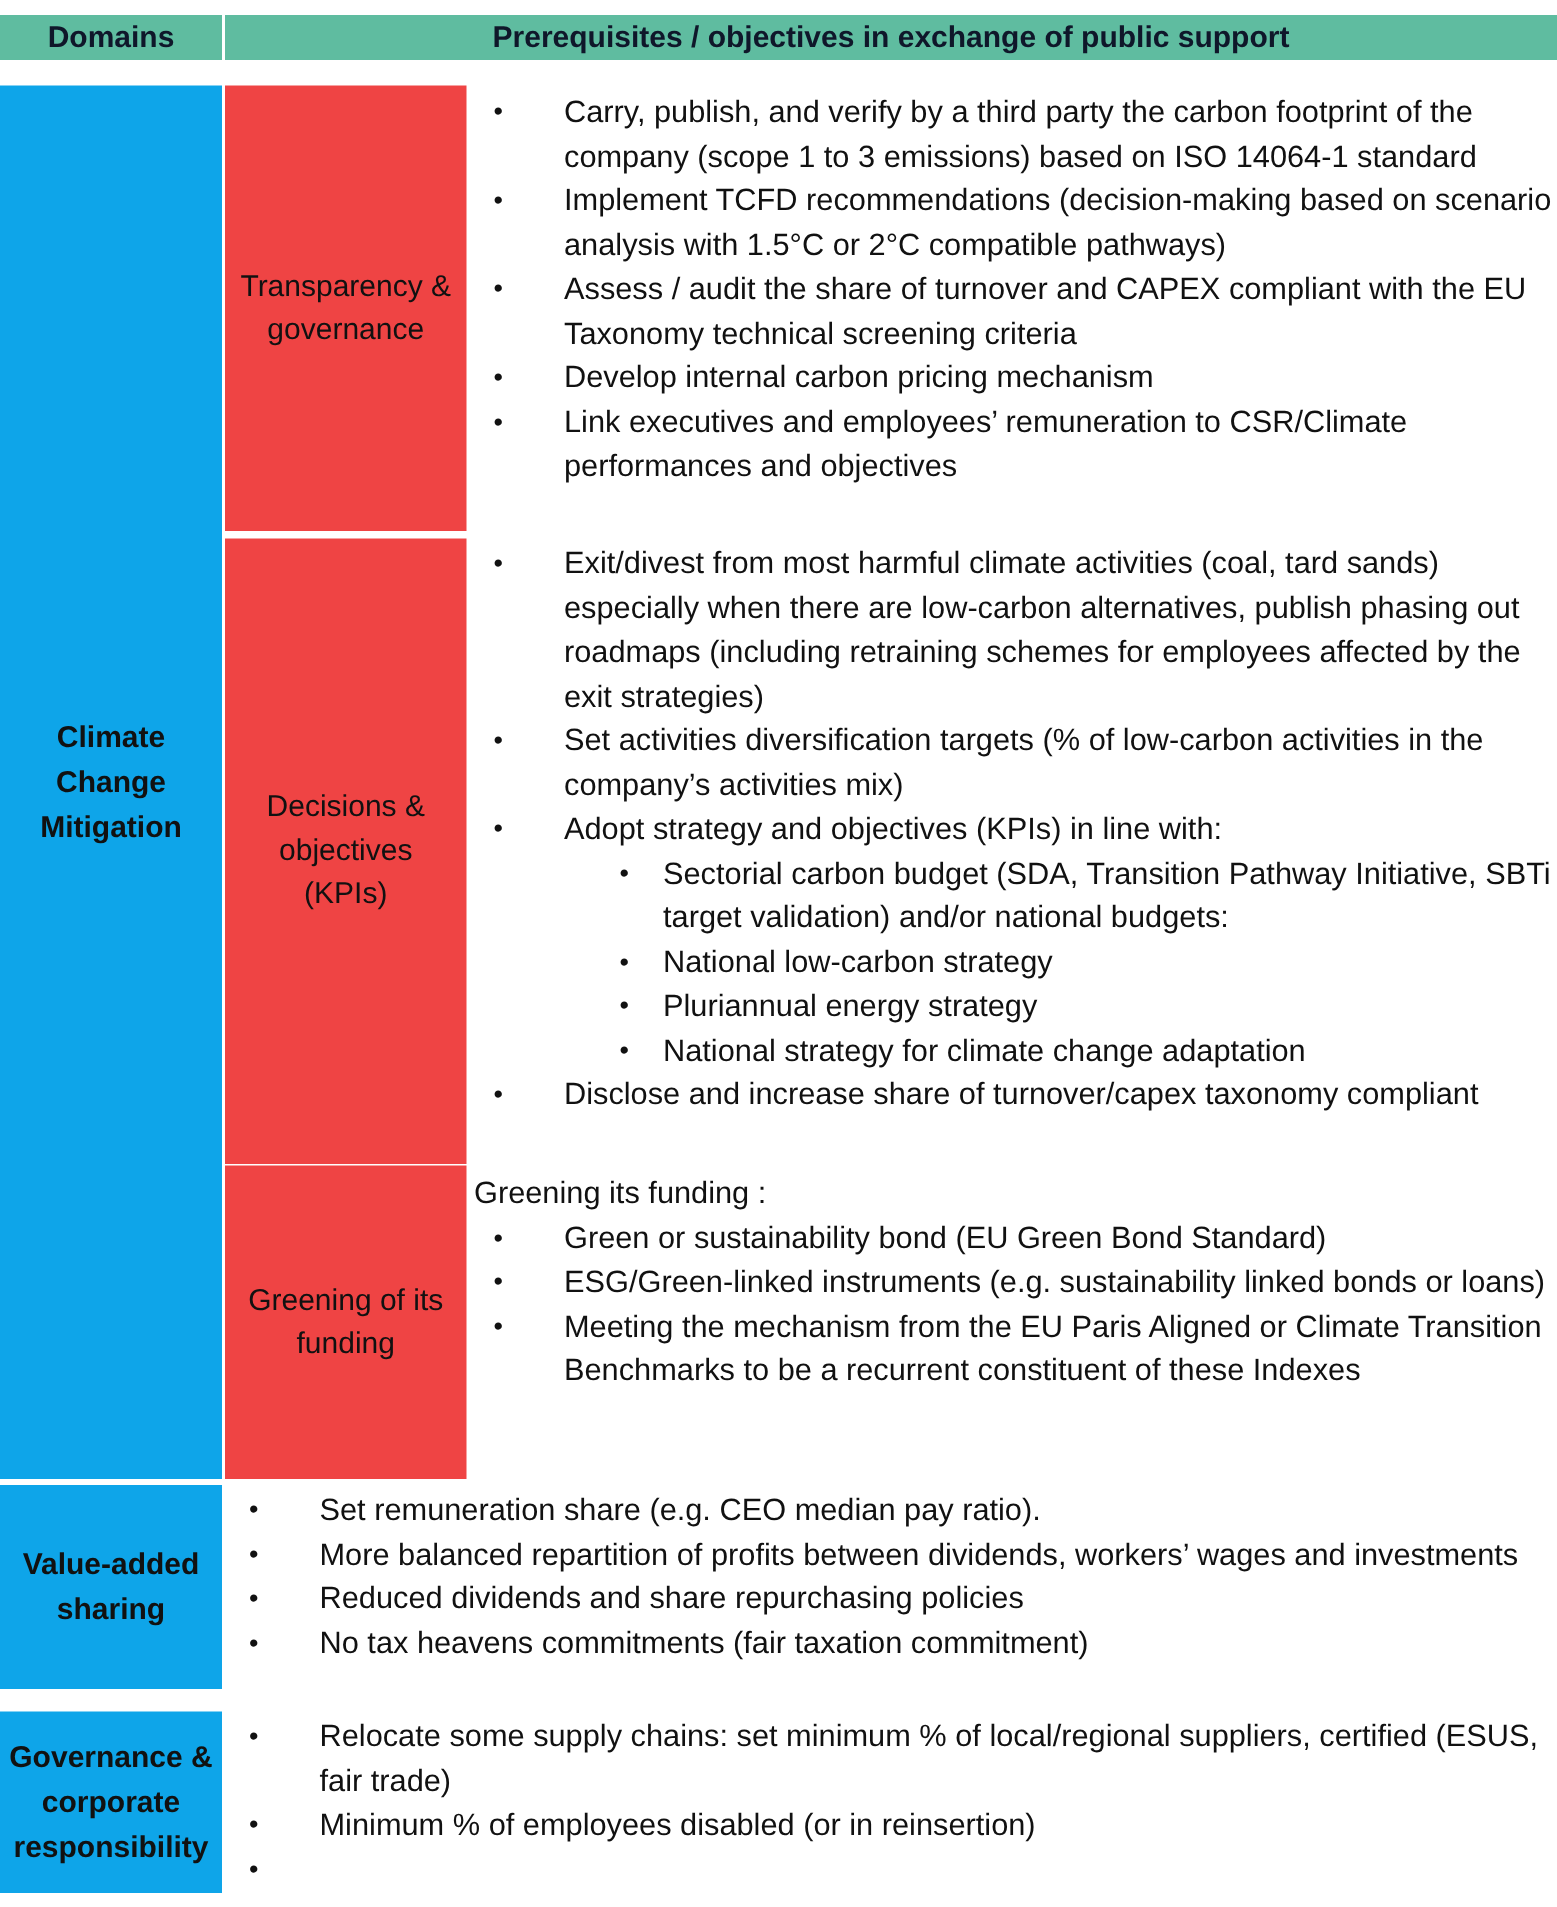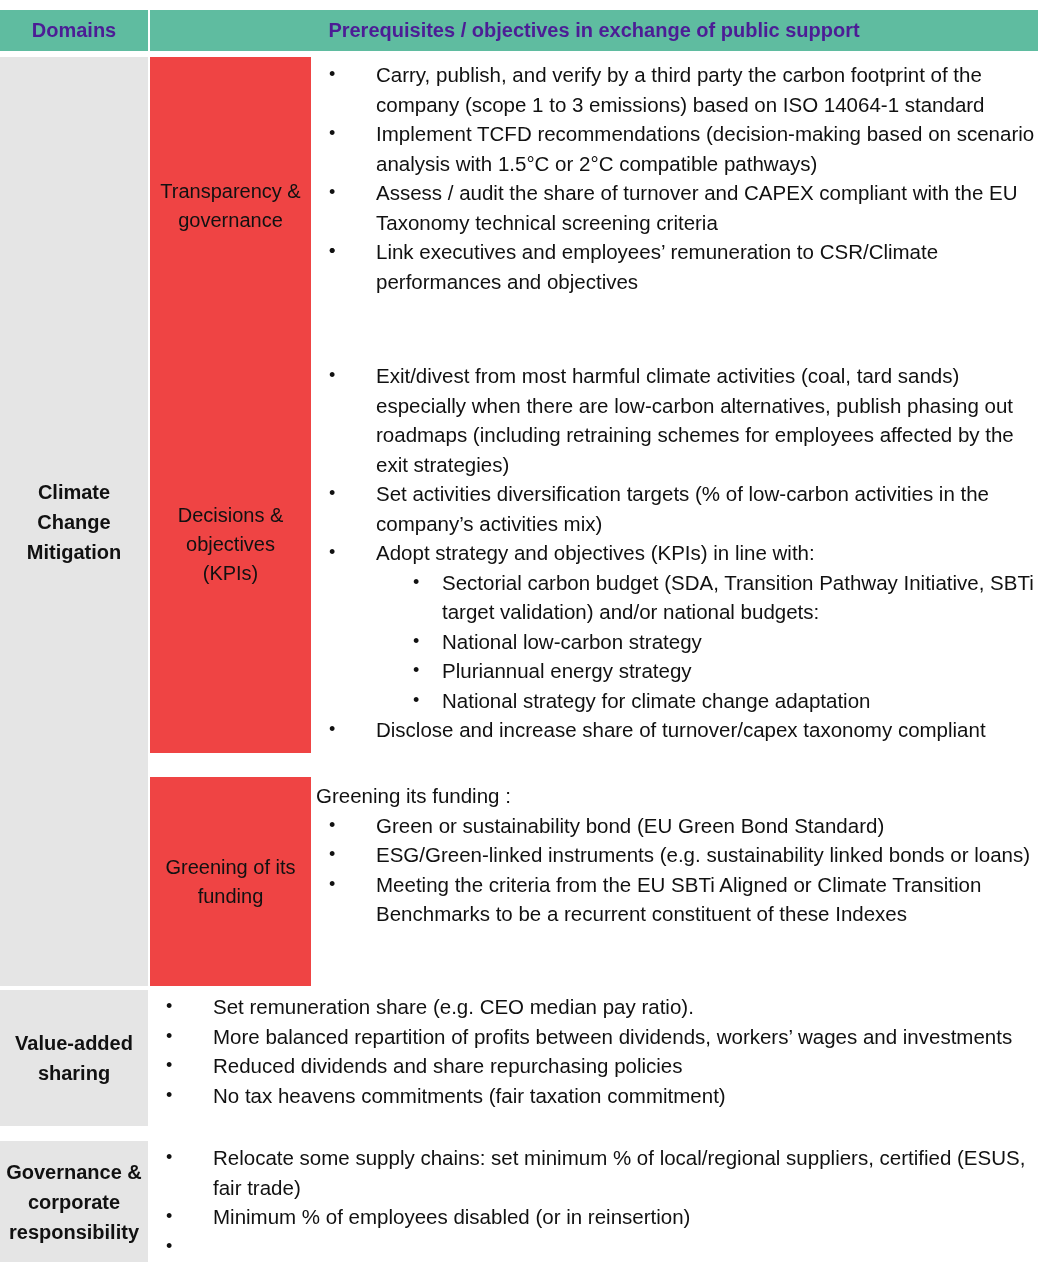--- a/index.html
+++ b/index.html
@@ -1,22 +1,22 @@
 <!DOCTYPE html>
 <html><head>
   <meta charset="utf-8">
   <style>
     html, body { margin: 0; padding: 0; background: #ffffff; }
     body { width: 1038px; height: 1271px; position: relative; overflow: hidden;
            font-family: "Liberation Sans", sans-serif; color: #111; }
-    .hdr { position: absolute; top: 10px; height: 41px; background: #5fbca0; color: #4c1d95;
+    .hdr { position: absolute; top: 10px; height: 30px; background: #5fbca0; color: #0f172a;
            font-weight: bold; font-size: 20px; display: flex; align-items: center; justify-content: center; }
     .hdr-domains { left: 0; width: 148px; }
     .hdr-prereq { left: 150px; width: 888px; }
-    .cell-domain { position: absolute; left: 0; width: 148px; background: #e5e5e5;
+    .cell-domain { position: absolute; left: 0; width: 148px; background: #0ea5e9;
                    display: flex; align-items: center; justify-content: center; text-align: center;
                    font-weight: bold; font-size: 20px; line-height: 30px; }
     .cell-sub { position: absolute; left: 150px; width: 161px; background: #ef4444;
                 display: flex; align-items: center; justify-content: center; text-align: center;
                 font-size: 20px; line-height: 29px; }
     .cell-text { position: absolute; font-size: 20.5px; line-height: 29.5px; }
     ul { list-style: none; margin: 0; padding: 0; }
     li { position: relative; }
     .l1 { padding-left: 60px; }
     .l1 > .bullet { position: absolute; left: 13px; top: 0; }
@@ -36,26 +36,26 @@
 </div>
 
 <div class="cell-sub" style="top:57px;height:297px;">
   <span style="width:150px;">Transparency &amp; governance</span>
 </div>
 <div class="cell-text" style="left:316px;top:60px;width:720px;">
   <ul>
     <li class="l1"><span class="bullet">•</span><span>Carry, publish, and verify by a third party the carbon footprint of the company (scope 1 to 3 emissions) based on ISO 14064-1 standard</span></li>
     <li class="l1"><span class="bullet">•</span><span>Implement TCFD recommendations (decision-making based on scenario analysis with 1.5°C or 2°C compatible pathways)</span></li>
     <li class="l1"><span class="bullet">•</span><span>Assess / audit the share of turnover and CAPEX compliant with the EU Taxonomy technical screening criteria</span></li>
-    <li class="l1"><span class="bullet">•</span></li>
+    <li class="l1"><span class="bullet">•</span><span>Develop internal carbon pricing mechanism</span></li>
     <li class="l1"><span class="bullet">•</span><span>Link executives and employees’ remuneration to CSR/Climate performances and objectives</span></li>
   </ul>
 </div>
 
-<div class="cell-sub" style="top:336px;height:417px;">
+<div class="cell-sub" style="top:359px;height:417px;">
   <span style="width:140px;">Decisions &amp; objectives (KPIs)</span>
 </div>
 <div class="cell-text" style="left:316px;top:361px;width:720px;">
   <ul>
     <li class="l1"><span class="bullet">•</span><span>Exit/divest from most harmful climate activities (coal, tard sands) especially when there are low-carbon alternatives, publish phasing out roadmaps (including retraining schemes for employees affected by the exit strategies)</span></li>
     <li class="l1"><span class="bullet">•</span><span>Set activities diversification targets (% of low-carbon activities in the company’s activities mix)</span></li>
     <li class="l1"><span class="bullet">•</span><span>Adopt strategy and objectives (KPIs) in line with:</span></li>
     <li class="l2"><span class="bullet">•</span><span>Sectorial carbon budget (SDA, Transition Pathway Initiative, SBTi target validation) and/or national budgets:</span></li>
     <li class="l2"><span class="bullet">•</span><span>National low-carbon strategy</span></li>
     <li class="l2"><span class="bullet">•</span><span>Pluriannual energy strategy</span></li>
@@ -65,21 +65,21 @@
 </div>
 
 <div class="cell-sub" style="top:777px;height:209px;">
   <span style="width:155px;">Greening of its funding</span>
 </div>
 <div class="cell-text" style="left:316px;top:781px;width:720px;">
   <div class="intro">Greening its funding :</div>
   <ul>
     <li class="l1"><span class="bullet">•</span><span>Green or sustainability bond (EU Green Bond Standard)</span></li>
     <li class="l1"><span class="bullet">•</span><span>ESG/Green-linked instruments (e.g. sustainability linked bonds or loans)</span></li>
-    <li class="l1"><span class="bullet">•</span><span>Meeting the criteria from the EU SBTi Aligned or Climate Transition Benchmarks to be a recurrent constituent of these Indexes</span></li>
+    <li class="l1"><span class="bullet">•</span><span>Meeting the mechanism from the EU Paris Aligned or Climate Transition Benchmarks to be a recurrent constituent of these Indexes</span></li>
   </ul>
 </div>
 
 <div class="cell-domain" style="top:990px;height:136px;">
   <span style="width:140px;">Value-added sharing</span>
 </div>
 <div class="cell-text" style="left:153px;top:992px;width:880px;">
   <ul>
     <li class="l1"><span class="bullet">•</span><span>Set remuneration share (e.g. CEO median pay ratio).</span></li>
     <li class="l1"><span class="bullet">•</span><span>More balanced repartition of profits between dividends, workers’ wages and investments</span></li>

